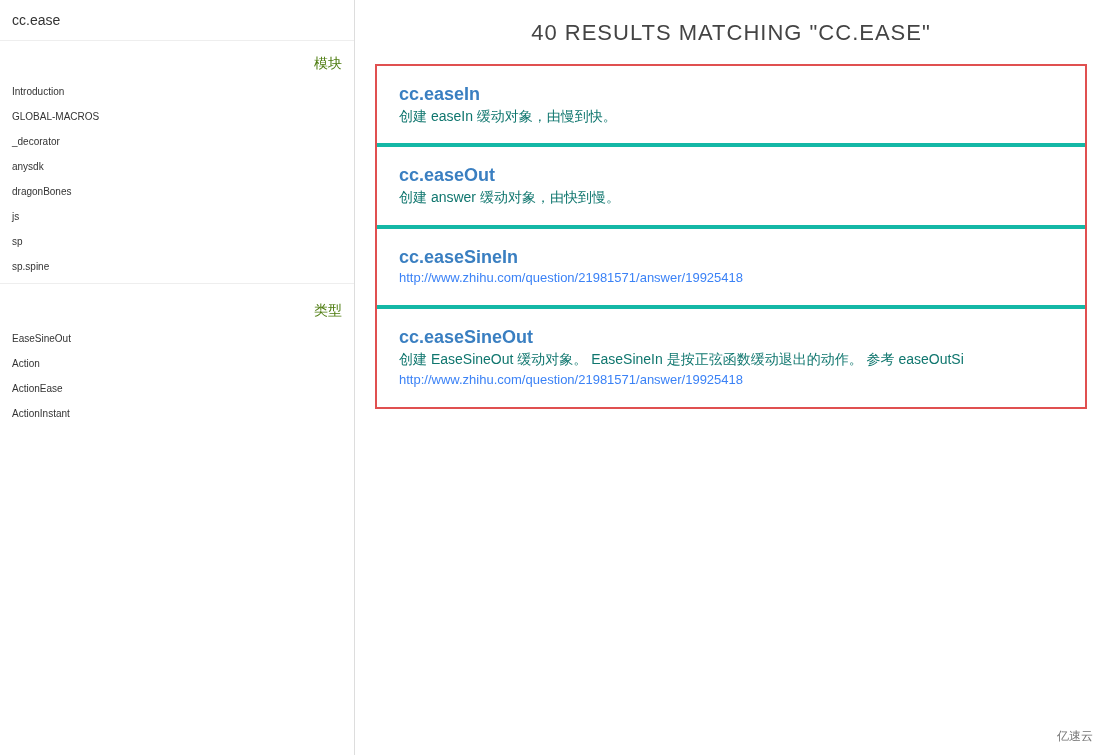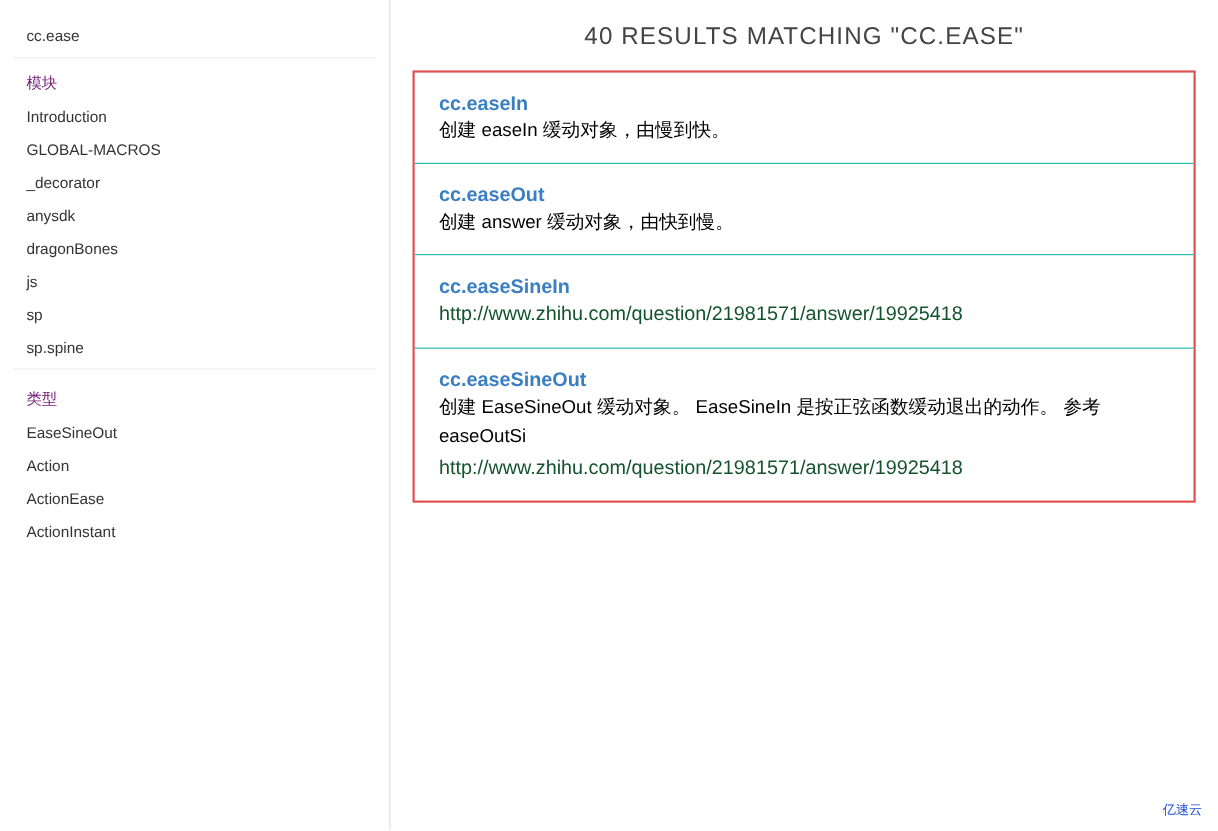--- a/index.html
+++ b/index.html
@@ -20,43 +20,44 @@
     }
 
     
     .sidebar {
       width: 355px;
       min-width: 355px;
       height: 755px;
       overflow-y: auto;
       border-right: 1px solid #ddd;
       background: #fff;
-      padding: 12px;
+      padding: 0;
     }
 
     .sidebar-search-area {
       padding: 8px 12px;
       border-bottom: 1px solid #eee;
     }
 
     .sidebar-search-value {
       font-size: 14px;
       color: #333;
       padding: 4px 0;
     }
 
     .sidebar-section-label {
       font-size: 14px;
-      color: #701a75;
+      color: #4d7c0f;
       padding: 14px 12px 6px 12px;
+      text-align: right;
     }
 
     .sidebar-item {
       padding: 7px 12px;
-      font-size: 14px;
+      font-size: 10px;
       color: #333;
       cursor: pointer;
     }
 
     .sidebar-section-divider {
       height: 1px;
       background: #eee;
       margin: 4px 0;
     }
 
@@ -87,55 +88,55 @@
     }
 
     .results-list {
       border: 2px solid #e05050;
       margin: 0 20px 20px 20px;
       padding: 0;
     }
 
     .result-item {
       padding: 18px 22px 16px 22px;
-      border-bottom: 1px solid #14b8a6;
+      border-bottom: 4px solid #14b8a6;
     }
 
     .result-item:last-child {
       border-bottom: none;
     }
 
     .result-title {
       font-size: 18px;
       color: #3a7fc1;
       font-weight: bold;
       margin-bottom: 6px;
       cursor: pointer;
       text-decoration: none;
     }
 
     .result-desc {
-      font-size: 17px;
-      color: #000000;
+      font-size: 14px;
+      color: #0f766e;
       line-height: 1.6;
     }
 
     .result-link {
-      font-size: 18px;
-      color: #14532d;
+      font-size: 13px;
+      color: #3b82f6;
       line-height: 1.6;
     }
 
     
     .watermark {
       position: fixed;
       bottom: 8px;
       right: 10px;
       font-size: 12px;
-      color: #1d4ed8;
+      color: #737373;
       background: rgba(255,255,255,0.8);
       padding: 2px 4px;
       border-radius: 3px;
     }
   </style>
 </head>
 <body>
 
 <div class="sidebar">
   <div class="sidebar-search-area">

